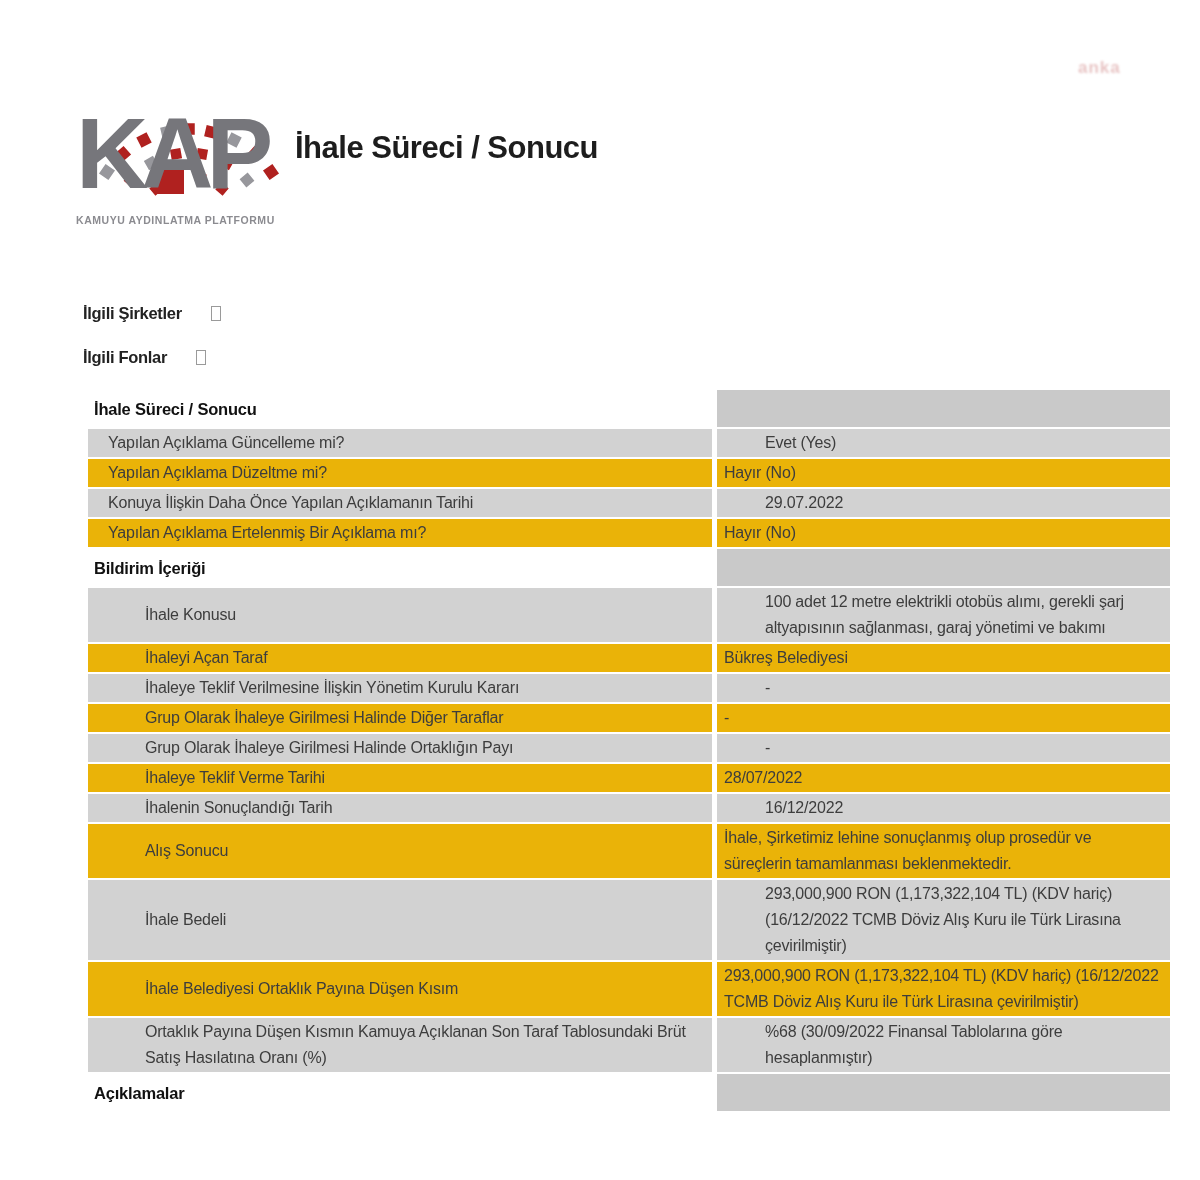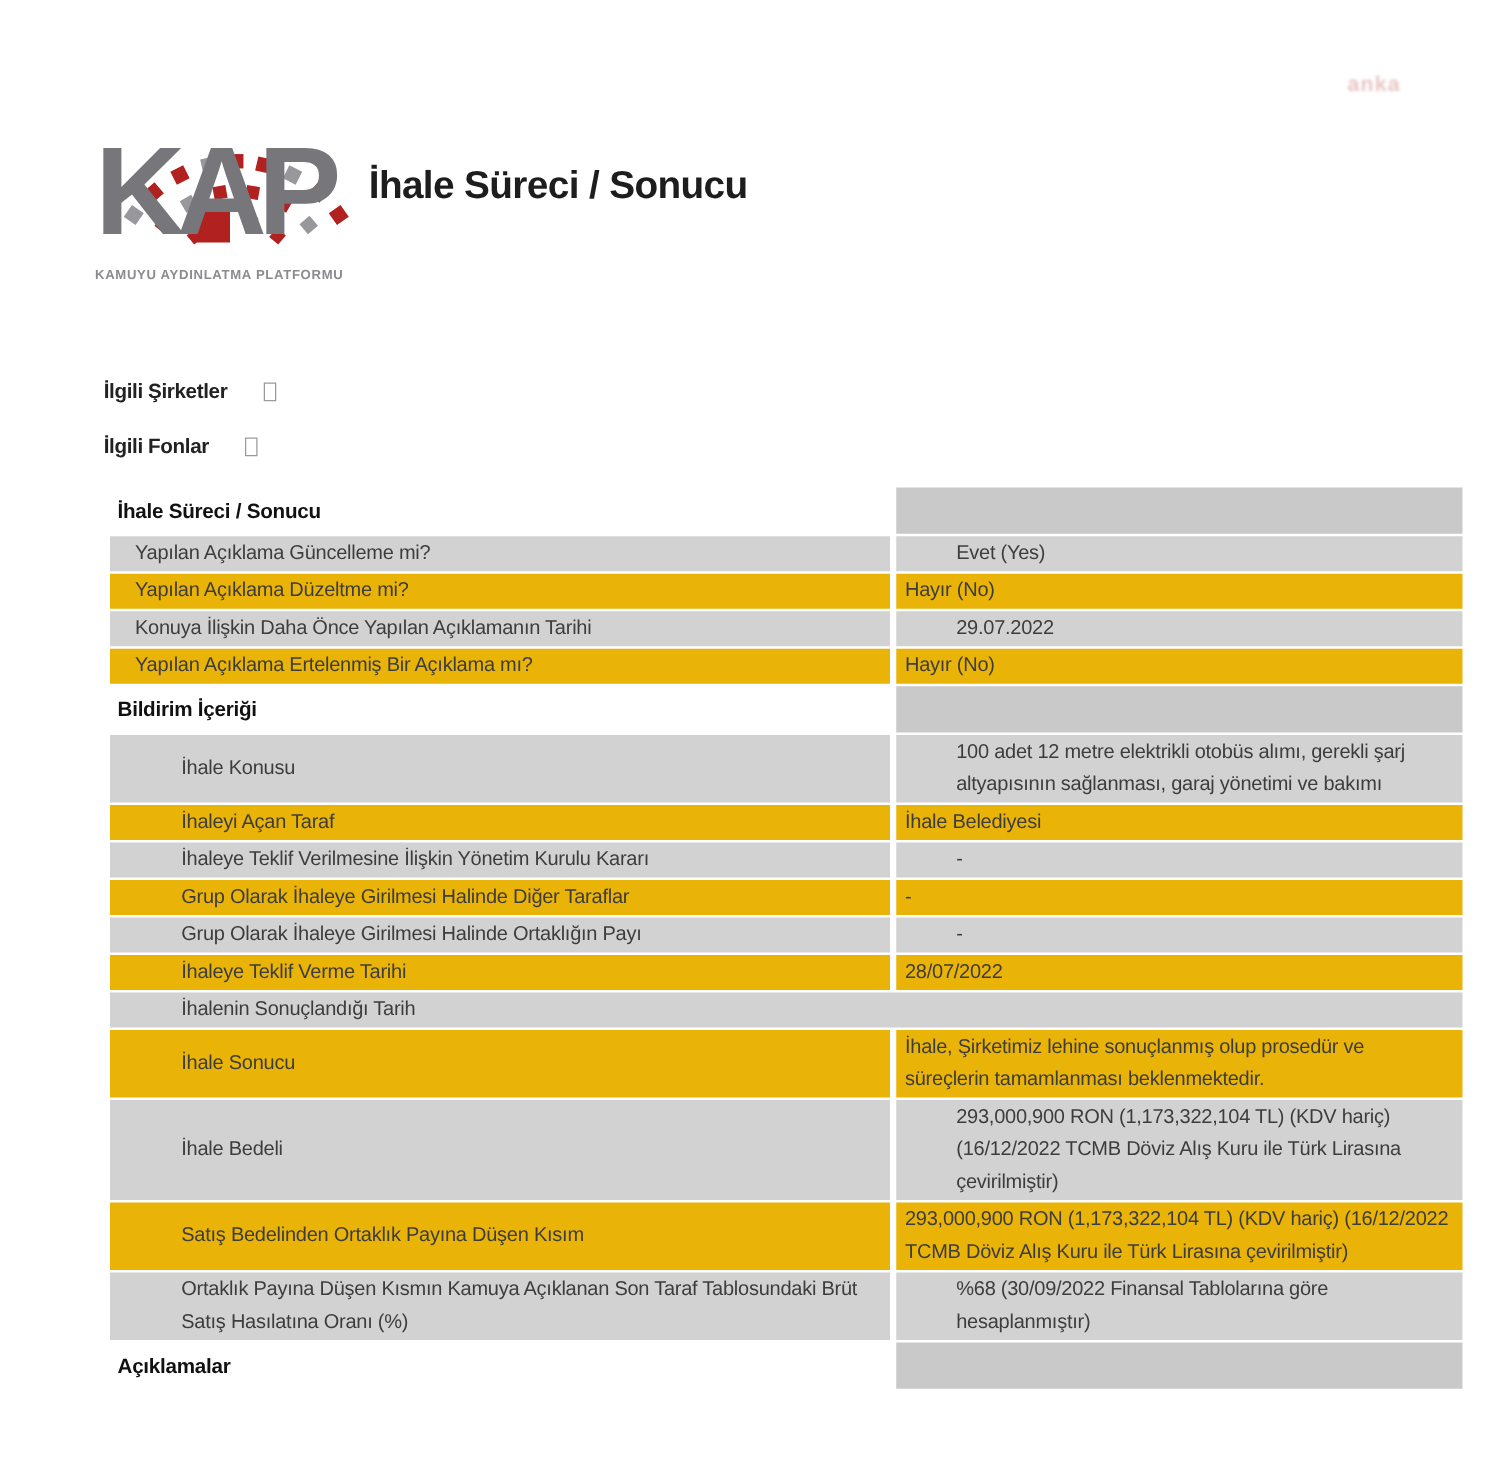--- a/index.html
+++ b/index.html
@@ -193,21 +193,21 @@
     <div class="cell value">
         <span>100 adet 12 metre elektrikli otobüs alımı, gerekli şarj altyapısının sağlanması, garaj yönetimi ve bakımı</span>
       </div>
   </div>
 
   <div class="t-row item white lvl2">
     <div class="cell label">
         <span>İhaleyi Açan Taraf</span>
       </div>
     <div class="cell value">
-        <span>İhale Belediyesi</span>
+        <span>Bükreş Belediyesi</span>
       </div>
   </div>
 
   <div class="t-row item gray lvl2">
     <div class="cell label">
         <span>İhaleye Teklif Verilmesine İlişkin Yönetim Kurulu Kararı</span>
       </div>
     <div class="cell value">
         <span>-</span>
       </div>
@@ -237,43 +237,46 @@
       </div>
     <div class="cell value">
         <span>28/07/2022</span>
       </div>
   </div>
 
   <div class="t-row item gray lvl2">
     <div class="cell label">
         <span>İhalenin Sonuçlandığı Tarih</span>
       </div>
-  </div>
-
-  <div class="t-row item white lvl2">
-    <div class="cell label">
-        <span>İhale Sonucu</span>
+    <div class="cell value">
+        <span>16/12/2022</span>
+      </div>
+  </div>
+
+  <div class="t-row item white lvl2">
+    <div class="cell label">
+        <span>Alış Sonucu</span>
       </div>
     <div class="cell value">
         <span>İhale, Şirketimiz lehine sonuçlanmış olup prosedür ve süreçlerin tamamlanması beklenmektedir.</span>
       </div>
   </div>
 
   <div class="t-row item gray lvl2">
     <div class="cell label">
         <span>İhale Bedeli</span>
       </div>
     <div class="cell value">
         <span>293,000,900 RON (1,173,322,104 TL) (KDV hariç) (16/12/2022 TCMB Döviz Alış Kuru ile Türk Lirasına çevirilmiştir)</span>
       </div>
   </div>
 
   <div class="t-row item white lvl2">
     <div class="cell label">
-        <span>Satış Bedelinden Ortaklık Payına Düşen Kısım</span>
+        <span>İhale Belediyesi Ortaklık Payına Düşen Kısım</span>
       </div>
     <div class="cell value">
         <span>293,000,900 RON (1,173,322,104 TL) (KDV hariç) (16/12/2022 TCMB Döviz Alış Kuru ile Türk Lirasına çevirilmiştir)</span>
       </div>
   </div>
 
   <div class="t-row item gray lvl2">
     <div class="cell label">
         <span>Ortaklık Payına Düşen Kısmın Kamuya Açıklanan Son Taraf Tablosundaki Brüt Satış Hasılatına Oranı (%)</span>
       </div>

